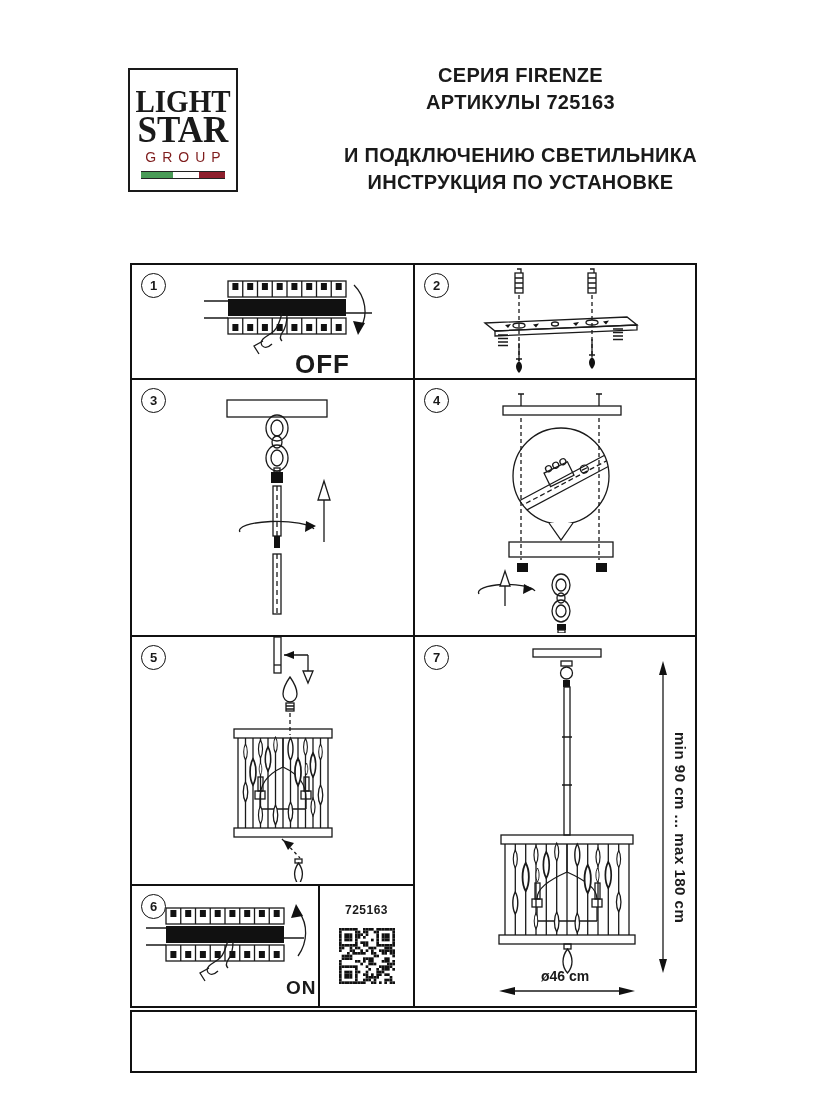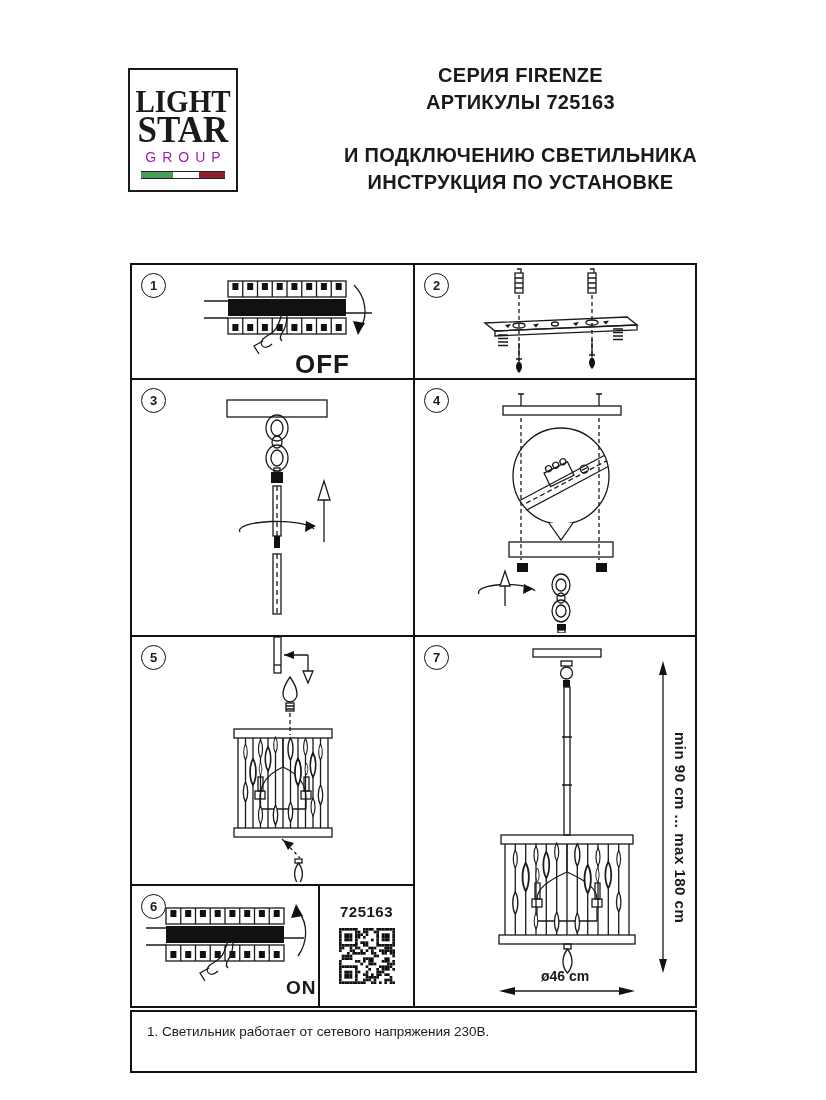--- a/index.html
+++ b/index.html
@@ -9,21 +9,21 @@
   }
   
   .logo-box{
     position:absolute;left:128px;top:68px;width:110px;height:124px;
     border:2px solid #1a1a1a;box-sizing:border-box;
     display:flex;flex-direction:column;align-items:center;justify-content:center;
     padding-top:8px;
   }
   .logo-light{font-family:"Liberation Serif",serif;font-weight:bold;font-size:29px;line-height:0.86;letter-spacing:0px;transform:scaleY(1.12);}
   .logo-star{font-family:"Liberation Serif",serif;font-weight:bold;font-size:35px;line-height:0.9;transform:scaleY(1.08);}
-  .logo-group{font-family:"Liberation Sans",sans-serif;font-size:14px;letter-spacing:6px;margin-top:3px;margin-left:6px;color:#a21caf;}
+  .logo-group{font-family:"Liberation Sans",sans-serif;font-size:14px;letter-spacing:6px;margin-top:3px;margin-left:6px;color:#7f1d1d;}
   .logo-flag{width:84px;height:8px;display:flex;margin-top:6px;border-top:1.5px solid #222;border-bottom:1.5px solid #222;box-sizing:border-box;}
   .logo-flag .fg{flex:1.25;background:#4a9b57;}
   .logo-flag .fw{flex:1;background:#ffffff;}
   .logo-flag .fr{flex:1;background:#8e1f2d;}
   .titles{position:absolute;right:129px;top:62px;text-align:center;font-weight:bold;}
   .titles .t-line{font-size:20px;line-height:27px;letter-spacing:0.3px;}
   .titles .t-gap{height:26px;}
   
   .grid{position:absolute;left:130px;top:263px;width:567px;height:745px;
     border:2px solid #111;box-sizing:border-box;background:#fff;}
@@ -40,21 +40,21 @@
     position:absolute;left:9px;top:8px;width:23px;height:23px;border:1.5px solid #111;
     border-radius:50%;display:flex;align-items:center;justify-content:center;
     font-size:13px;font-weight:bold;z-index:2;background:#fff;
   }
   svg.diagram{position:absolute;left:0;top:0;}
   .lbl{position:absolute;font-weight:bold;z-index:2;}
   .lbl-off{left:163px;top:84px;font-size:26px;letter-spacing:1px;}
   .lbl-on{left:116px;top:91px;font-size:19px;letter-spacing:1px;margin-left:38px;}
   .lbl-dim-v{right:6px;top:95px;font-size:15px;writing-mode:vertical-rl;white-space:nowrap;letter-spacing:0.5px;}
   .lbl-dim-h{left:80px;top:331px;width:140px;text-align:center;font-size:14px;}
-  .lbl-article{position:absolute;left:0;top:17px;width:100%;text-align:center;font-size:15px;font-weight:bold;letter-spacing:0.5px;}
+  .lbl-article{position:absolute;left:0;top:17px;width:100%;text-align:center;font-size:12px;font-weight:bold;letter-spacing:0.5px;}
   .qr-wrap{position:absolute;left:19px;top:42px;width:56px;height:56px;}
   
   .footer{
     position:absolute;left:130px;top:1010px;width:567px;height:63px;
     border:2px solid #111;box-sizing:border-box;padding:9px 15px;
     font-size:13.5px;line-height:1.62;
   }
 </style>
 </head>
 <body>
@@ -634,14 +634,13 @@
           <rect x="40.00" y="53.33" width="2.67" height="2.67" fill="#111"></rect>
           <rect x="45.33" y="53.33" width="2.67" height="2.67" fill="#111"></rect>
           <rect x="50.67" y="53.33" width="2.67" height="2.67" fill="#111"></rect>
           <rect x="53.33" y="53.33" width="2.67" height="2.67" fill="#111"></rect>
         </svg></div>
   </div>
 
 </div>
 
 <div class="footer">
-  <div>1. Светильник работает от сетевого напряжения 230В.</div>
 </div>
 
 </body></html>

